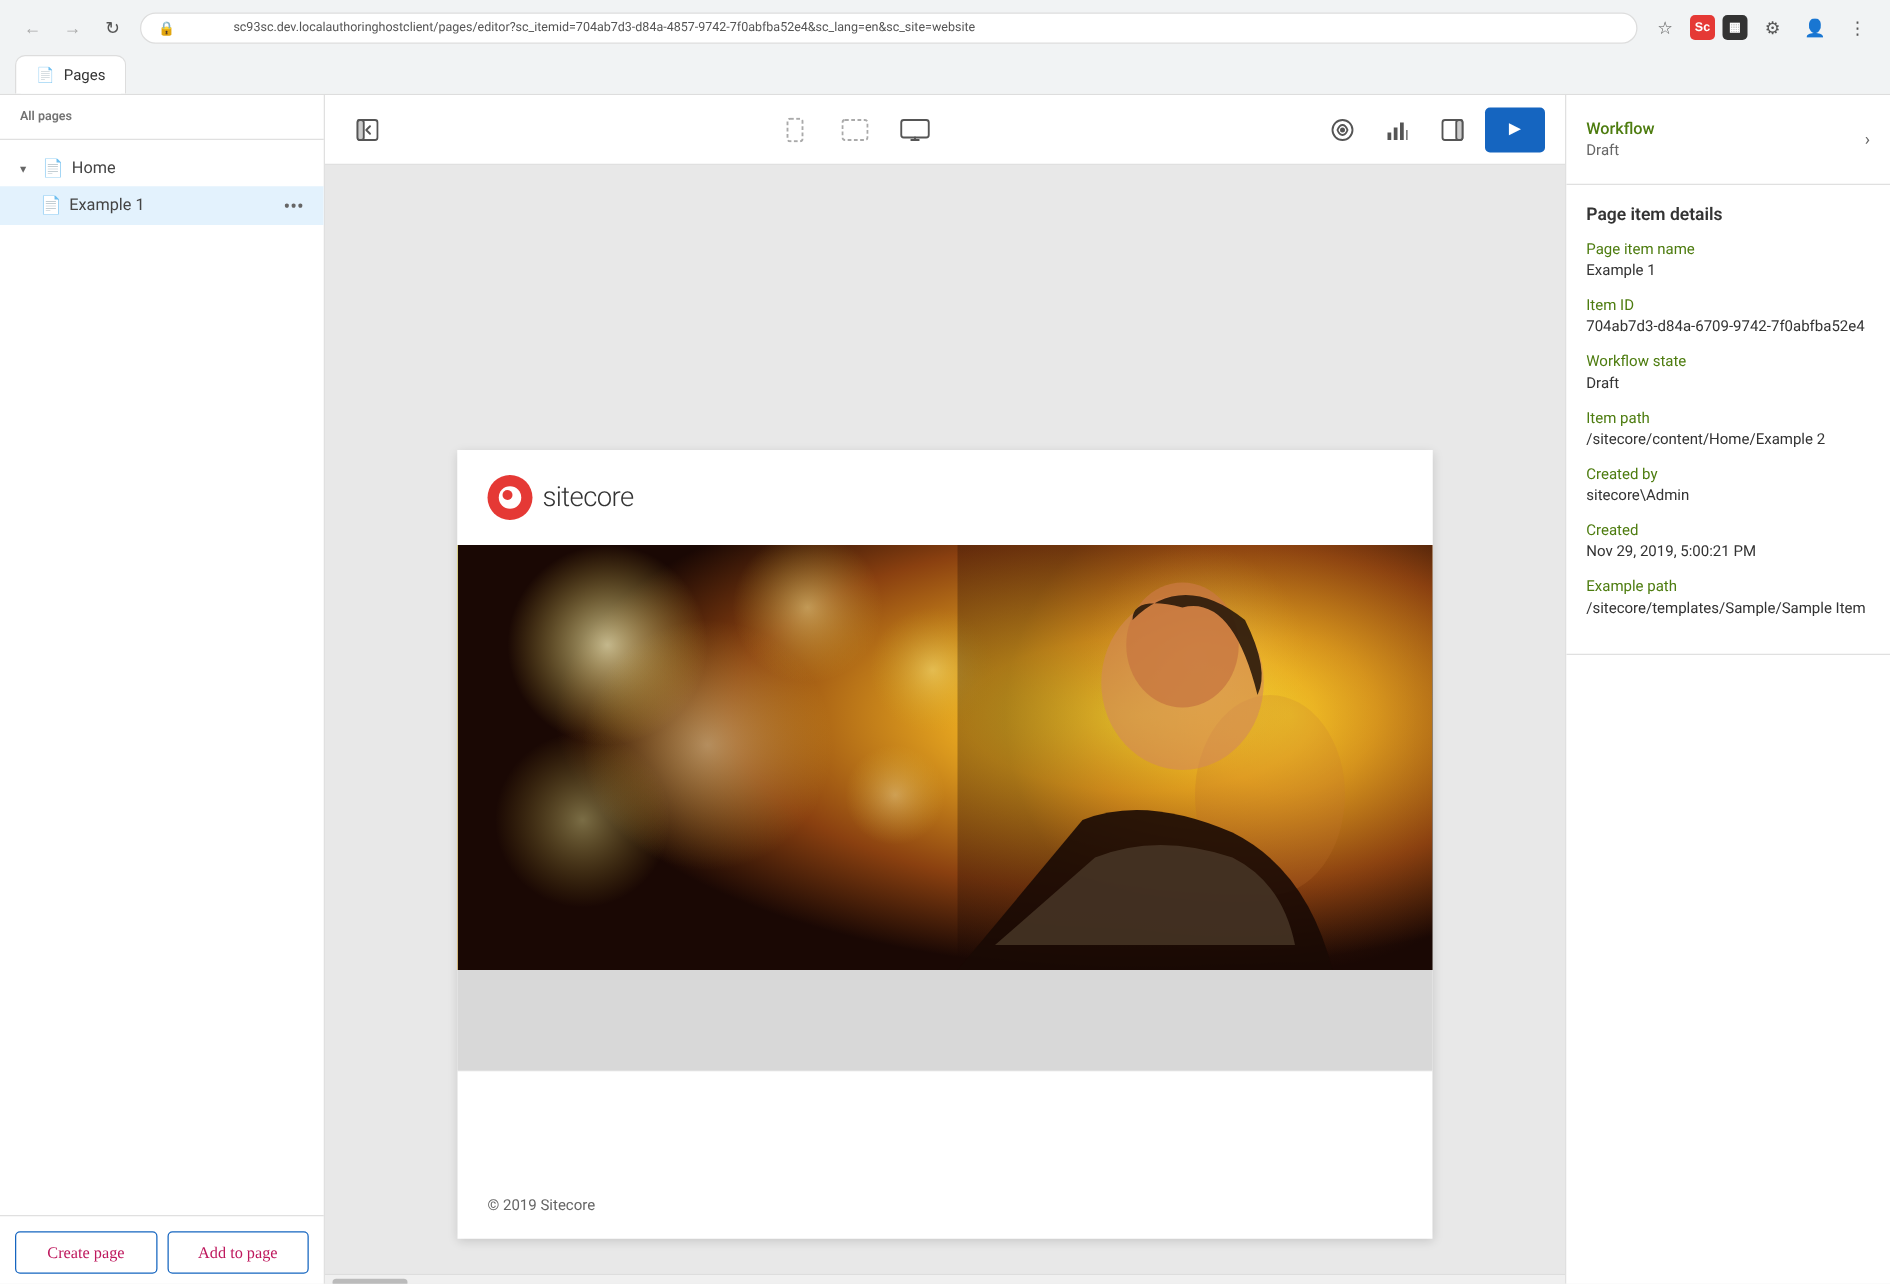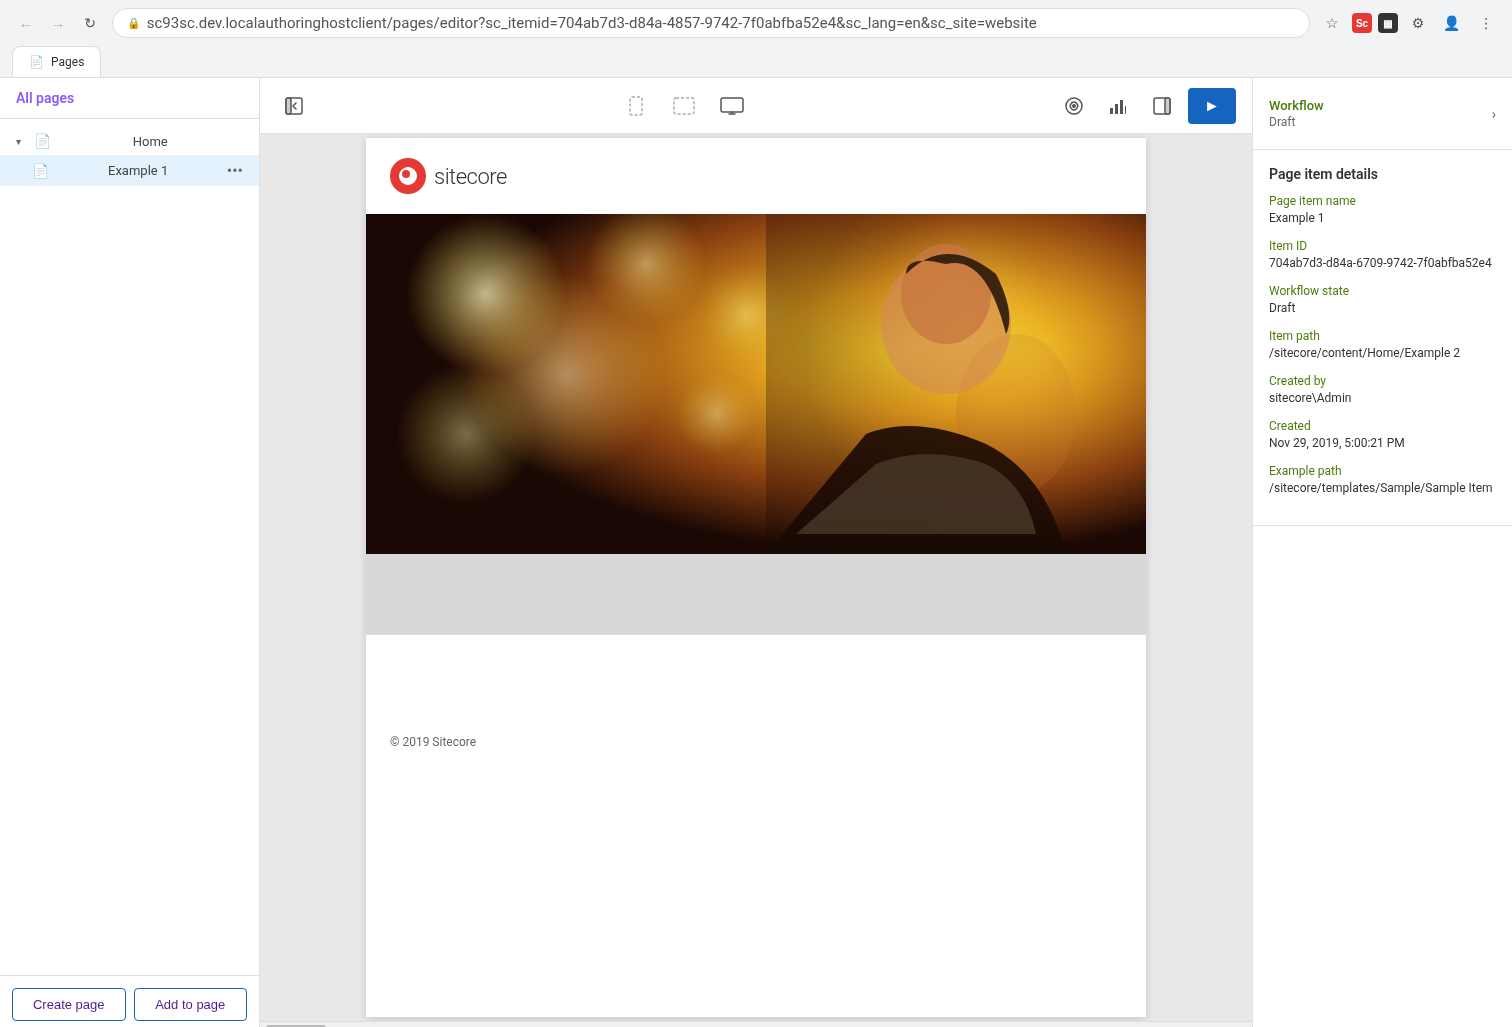--- a/index.html
+++ b/index.html
@@ -6,65 +6,65 @@
     body { font-family: -apple-system, BlinkMacSystemFont, 'Segoe UI', Roboto, sans-serif; font-size: 13px; background: #f0f0f0; overflow: hidden; height: 1027px; width: 1512px; }
 
     
     .browser-chrome { background: #f1f3f4; border-bottom: 1px solid #ddd; }
     .browser-toolbar { display: flex; align-items: center; padding: 8px 12px; gap: 8px; background: #f1f3f4; }
     .browser-nav-btns { display: flex; gap: 4px; }
     .browser-nav-btn { width: 28px; height: 28px; border-radius: 50%; border: none; background: transparent; cursor: pointer; display: flex; align-items: center; justify-content: center; color: #555; font-size: 14px; }
     .browser-nav-btn.disabled { color: #aaa; }
     .browser-address-bar { flex: 1; background: white; border: 1px solid #ddd; border-radius: 20px; padding: 5px 14px; font-size: 12px; color: #333; display: flex; align-items: center; gap: 6px; }
     .address-lock { color: #555; font-size: 11px; }
-    .address-text { color: #333; font-size: 15px; flex: 1; }
+    .address-text { color: #333; font-size: 10px; flex: 1; margin-left: 40px; }
     .address-text span { color: #555; }
     .browser-right-icons { display: flex; gap: 6px; align-items: center; }
     .browser-icon { width: 28px; height: 28px; border-radius: 50%; border: none; background: transparent; cursor: pointer; display: flex; align-items: center; justify-content: center; color: #555; font-size: 14px; }
     .browser-icon.ext-red { background: #e53935; color: white; font-size: 10px; font-weight: bold; border-radius: 4px; width: 20px; height: 20px; }
     .browser-icon.ext-dark { background: #333; color: white; font-size: 10px; font-weight: bold; border-radius: 4px; width: 20px; height: 20px; }
 
     
     .tab-bar { display: flex; align-items: flex-end; padding: 0 12px; background: #f1f3f4; }
     .tab { padding: 8px 16px; background: white; border-radius: 8px 8px 0 0; border: 1px solid #ddd; border-bottom: none; font-size: 12px; color: #333; cursor: pointer; display: flex; align-items: center; gap: 8px; }
     .tab .tab-favicon { width: 14px; height: 14px; }
 
     
     .app-container { display: flex; height: calc(1027px - 72px); }
 
     
     .left-sidebar { width: 260px; background: white; border-right: 1px solid #e0e0e0; display: flex; flex-direction: column; flex-shrink: 0; }
     .sidebar-header { padding: 12px 16px; border-bottom: 1px solid #e0e0e0; }
-    .sidebar-title { font-size: 14px; font-weight: 600; color: #8b5cf6; }
+    .sidebar-title { font-size: 10px; font-weight: 600; color: #737373; }
     .sidebar-tree { flex: 1; overflow-y: auto; padding: 8px 0; }
     .tree-item { display: flex; align-items: center; padding: 6px 16px; cursor: pointer; gap: 6px; color: #444; font-size: 13px; }
     .tree-item.selected { background: #e3f2fd; }
     .tree-item .expand-icon { font-size: 10px; color: #666; width: 12px; }
     .tree-item .page-icon { font-size: 14px; color: #555; }
     .tree-item .page-icon.colored { color: #1565c0; }
-    .tree-item .item-label { flex: 1; text-align: center; }
+    .tree-item .item-label { flex: 1; }
     .tree-item .more-btn { opacity: 0; font-size: 16px; color: #666; cursor: pointer; }
     .tree-item.selected .more-btn { opacity: 1; }
     .tree-child { padding-left: 32px; }
     .sidebar-footer { padding: 12px; border-top: 1px solid #e0e0e0; display: flex; gap: 8px; }
-    .btn-outline { border: 1px solid #1565c0; color: #4c1d95; background: white; border-radius: 4px; padding: 8px 16px; font-size: 13px; cursor: pointer; flex: 1; }
+    .btn-outline { border: 1px solid #1565c0; color: #be185d; background: white; border-radius: 4px; padding: 8px 16px; font-size: 13px; cursor: pointer; flex: 1; font-family: Liberation Serif, serif; }
 
     
     .main-content { flex: 1; display: flex; flex-direction: column; background: #e8e8e8; overflow: hidden; }
     .editor-toolbar { background: white; border-bottom: 1px solid #e0e0e0; display: flex; align-items: center; justify-content: space-between; padding: 0 16px; height: 56px; }
     .toolbar-left { display: flex; gap: 8px; }
     .toolbar-center { display: flex; gap: 4px; align-items: center; }
     .toolbar-right { display: flex; gap: 8px; align-items: center; }
     .toolbar-btn { width: 36px; height: 36px; border-radius: 4px; border: none; background: transparent; cursor: pointer; display: flex; align-items: center; justify-content: center; color: #555; font-size: 16px; }
     .device-btn { width: 44px; height: 36px; border-radius: 4px; border: none; background: transparent; cursor: pointer; display: flex; align-items: center; justify-content: center; color: #555; font-size: 16px; }
     .device-btn.active { color: #333; }
     .nav-btn-blue { width: 48px; height: 36px; background: #1565c0; border: none; border-radius: 4px; color: white; cursor: pointer; display: flex; align-items: center; justify-content: center; font-size: 16px; }
 
     
-    .canvas-wrapper { flex: 1; overflow: auto; padding: 4px; display: flex; justify-content: center; }
+    .canvas-wrapper { flex: 1; overflow: auto; padding: 28px; display: flex; justify-content: center; align-items: flex-end; }
     .page-canvas { background: white; width: 780px; min-height: 600px; box-shadow: 0 2px 8px rgba(0,0,0,0.15); }
     .canvas-header { background: white; padding: 20px 24px; }
     .sitecore-logo { display: flex; align-items: center; gap: 8px; }
     .logo-circle { width: 36px; height: 36px; background: #e53935; border-radius: 50%; display: flex; align-items: center; justify-content: center; }
     .logo-inner { width: 18px; height: 18px; background: white; border-radius: 50%; position: relative; }
     .logo-inner::after { content: ''; position: absolute; top: 3px; left: 3px; width: 8px; height: 8px; background: #e53935; border-radius: 50%; }
     .logo-text { font-size: 22px; color: #333; font-weight: 300; letter-spacing: -0.5px; }
     .hero-image { width: 100%; height: 340px; overflow: hidden; position: relative; background: linear-gradient(135deg, #f5e642 0%, #f0c840 20%, #e8a020 40%, #d4701a 60%, #2a1a0a 80%, #1a1008 100%); }
     .content-section { background: #e8e8e8; height: 80px; margin: 0; }
     .divider-line { height: 1px; background: #e0e0e0; margin: 0; }

